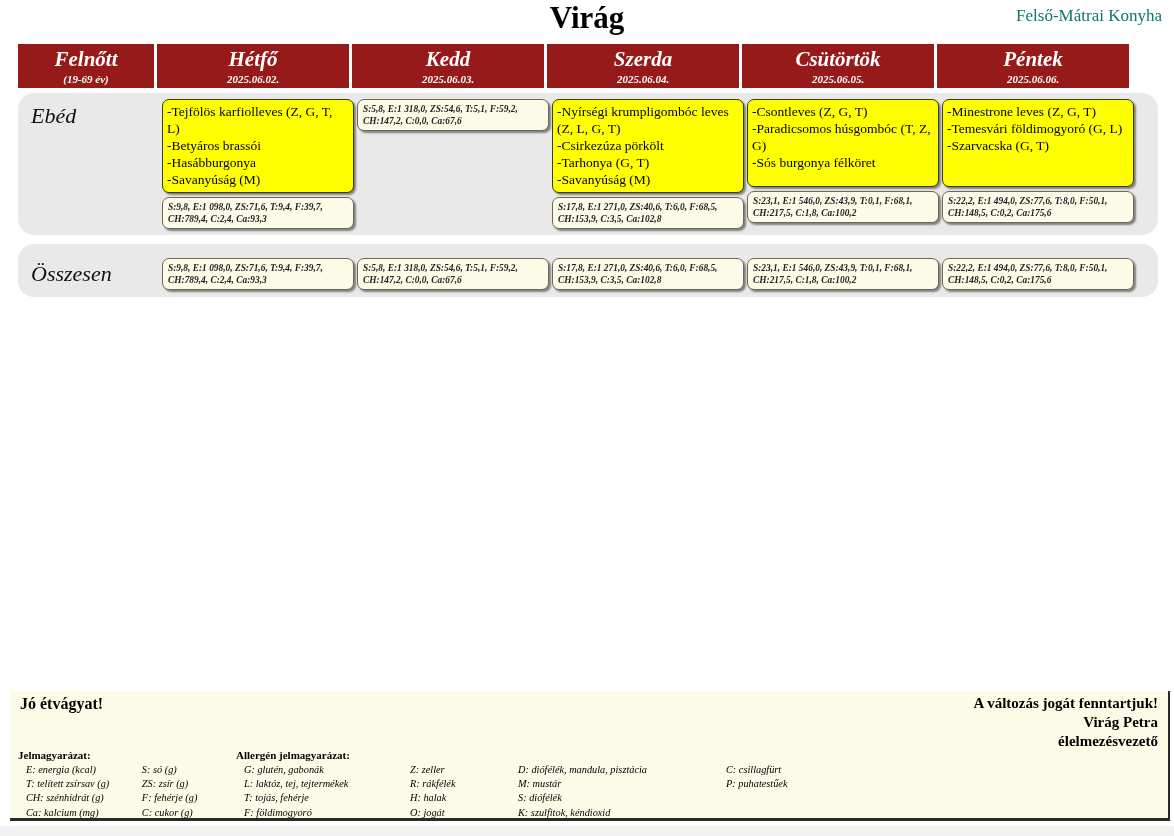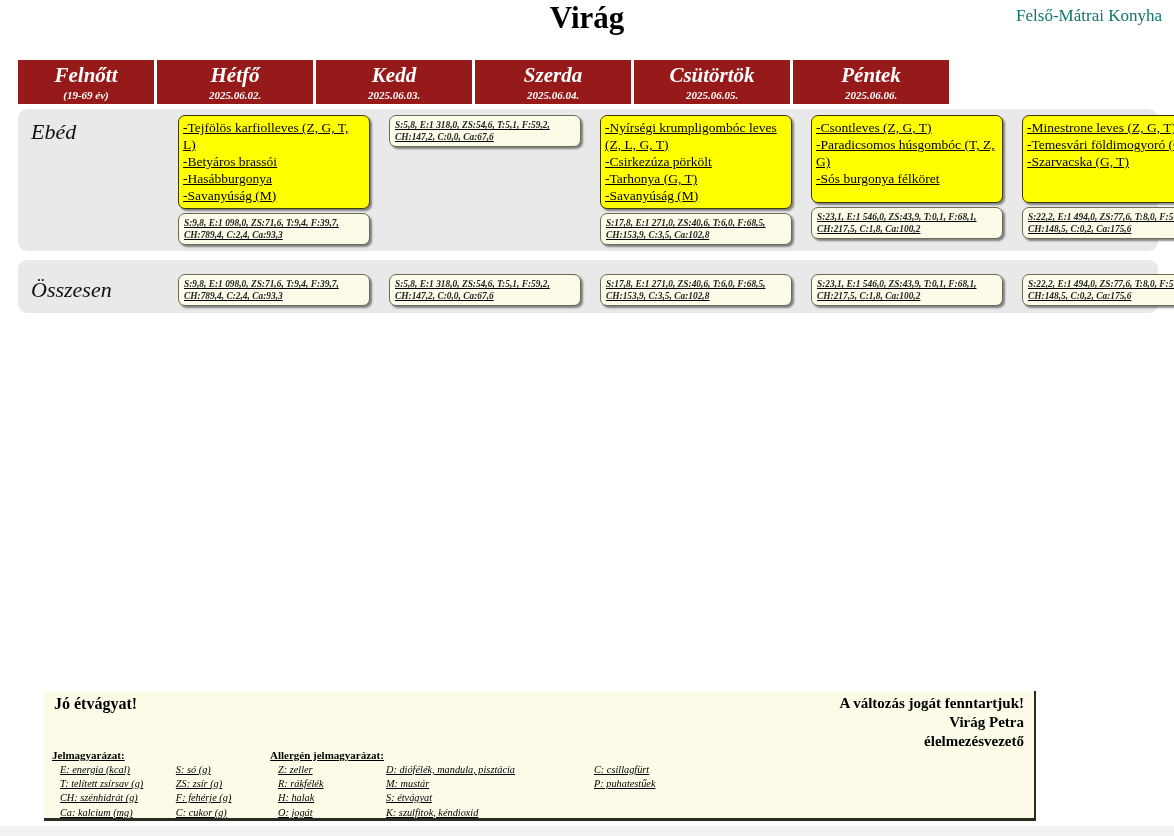--- a/index.html
+++ b/index.html
@@ -45,78 +45,76 @@
   .grid {
     position: absolute;
     left: 18px;
     top: 44px;
     width: 1140px;
   }
   .head-row {
     display: flex;
     gap: 3px;
     height: 44px;
-    margin-top: 16px;
   }
   .head-cell {
     background: #971A1A;
     color: #ffffff;
     display: flex;
     flex-direction: column;
     align-items: center;
     justify-content: center;
     text-align: center;
     box-sizing: border-box;
     padding-top: 1px;
   }
   .head-cell.col-label { width: 136px; }
-  .head-cell.col-day   { width: 156px; }
+  .head-cell.col-day   { width: 192px; }
   .head-main {
     font-size: 21px;
     font-weight: bold;
     font-style: italic;
     line-height: 23px;
     white-space: nowrap;
   }
   .head-sub {
     font-size: 11px;
     font-weight: bold;
     font-style: italic;
     line-height: 14px;
     margin-top: 1px;
     white-space: nowrap;
   }
 
   
   .band {
     margin-top: 5px;
     background: #e9e9e9;
-    border-radius: 9px;
-    display: flex;
-    gap: 19px;
+    border-radius: 16px;
+    display: flex;
+    gap: 3px;
     padding: 6px 5px 6px 5px;
     box-sizing: border-box;
     width: 1140px;
   }
   .band-label {
     width: 136px;
     flex: 0 0 136px;
     font-size: 22px;
     font-style: italic;
     color: #111;
     padding: 4px 0 0 8px;
     box-sizing: border-box;
   }
   .band-col {
     width: 192px;
     flex: 0 0 192px;
     display: flex;
     flex-direction: column;
     gap: 4px;
-    text-decoration: underline;
   }
   .dish-box {
     background: #ffff00;
     border: 1px solid #3a3a00;
     border-radius: 7px;
     box-shadow: 2px 2px 2px rgba(0,0,0,0.45);
     min-height: 88px;
     padding: 3px 5px 4px 4px;
     box-sizing: border-box;
     font-size: 13.5px;
@@ -148,27 +146,26 @@
     padding-bottom: 7px;
   }
   .band.totals .band-label { padding-top: 0; }
   .band.totals .band-col { justify-content: center; }
 
   
   .footer {
     position: absolute;
     left: 10px;
     top: 691px;
-    width: 992px;
+    width: 1160px;
     height: 130px;
     background: #fbfbe8;
     border-right: 2px solid #2b2b22;
     border-bottom: 3px solid #2b2b22;
     box-sizing: border-box;
-    margin-left: 34px;
   }
   .footer-top {
     position: relative;
     height: 56px;
   }
   .bon-appetit {
     position: absolute;
     left: 10px;
     top: 4px;
     font-size: 16px;
@@ -186,21 +183,20 @@
     color: #000;
   }
   .legends {
     position: absolute;
     left: 0;
     top: 58px;
     right: 0;
     display: flex;
     padding-left: 8px;
     box-sizing: border-box;
-    text-decoration: underline;
   }
   .legend-title {
     font-size: 11px;
     font-weight: bold;
     color: #000;
     margin-bottom: 2px;
     white-space: nowrap;
   }
   .legend-block-nutri { width: 218px; flex: 0 0 218px; }
   .legend-block-aller { flex: 1 1 auto; }
@@ -359,30 +355,36 @@
           <div>ZS: zsír (g)</div>
           <div>F: fehérje (g)</div>
           <div>C: cukor (g)</div>
         </div>
       </div>
     </div>
 
     <div class="legend-block-aller">
       <div class="legend-title">Allergén jelmagyarázat:</div>
       <div class="legend-grid">
+        <div class="legend-col a1">
+          <div>G: glutén, gabonák</div>
+          <div>L: laktóz, tej, tejtermékek</div>
+          <div>T: tojás, fehérje</div>
+          <div>F: földimogyoró</div>
+        </div>
         <div class="legend-col a2">
           <div>Z: zeller</div>
           <div>R: rákfélék</div>
           <div>H: halak</div>
           <div>O: jogát</div>
         </div>
         <div class="legend-col a3">
           <div>D: diófélék, mandula, pisztácia</div>
           <div>M: mustár</div>
-          <div>S: étvágyat</div>
+          <div>S: diófélék</div>
           <div>K: szulfitok, kéndioxid</div>
         </div>
         <div class="legend-col a4">
           <div>C: csillagfürt</div>
           <div>P: puhatestűek</div>
         </div>
       </div>
     </div>
   </div>
 </div>

